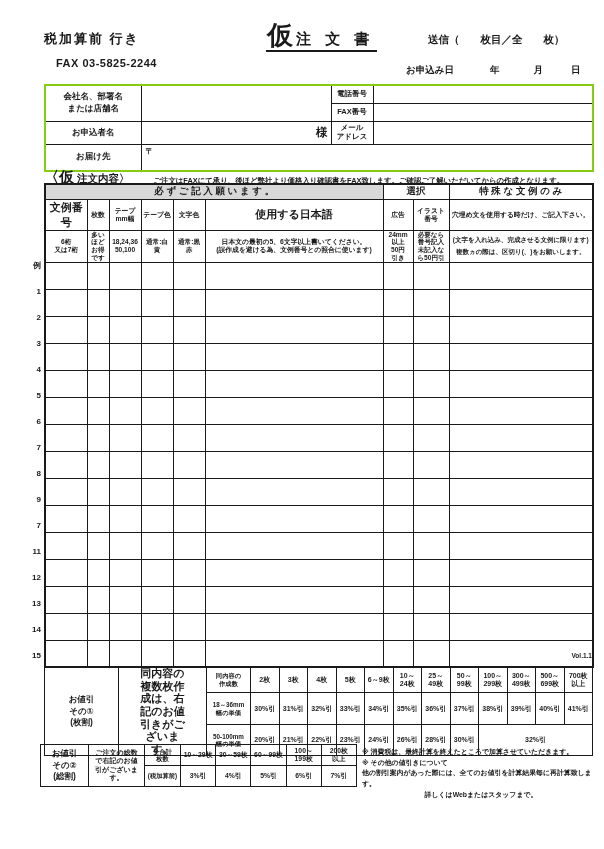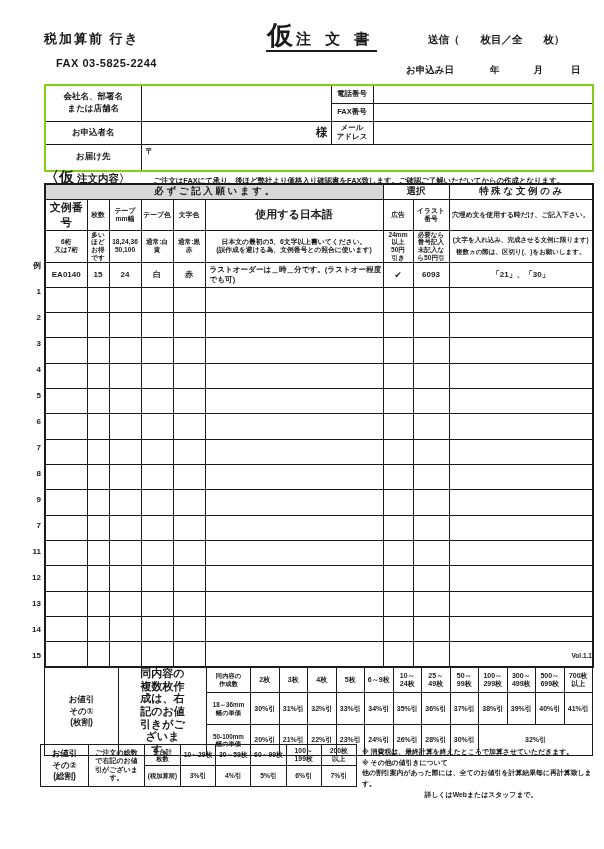--- a/index.html
+++ b/index.html
@@ -205,31 +205,20 @@
           <td class="ml">必要なら
 番号記入
 未記入な
 ら50円引</td>
           <td class="ml sp2">(文字を入れ込み、完成させる文例に限ります)
 複数ヵの際は、区切り(、)をお願いします。</td>
         </tr>
       </thead>
       <tbody>
         <tr>
-          <td>EA0140</td>
-          <td>15</td>
-          <td>24</td>
-          <td>白</td>
-          <td>赤</td>
-          <td class="lefttxt">ラストオーダーは＿時＿分です。(ラストオー程度でも可)</td>
-          <td class="chk">✔</td>
-          <td>6093</td>
-          <td>「21」、「30」</td>
-        </tr>
-        <tr>
             <td></td>
             <td></td>
             <td></td>
             <td></td>
             <td></td>
             <td></td>
             <td></td>
             <td></td>
             <td></td>
           </tr>

